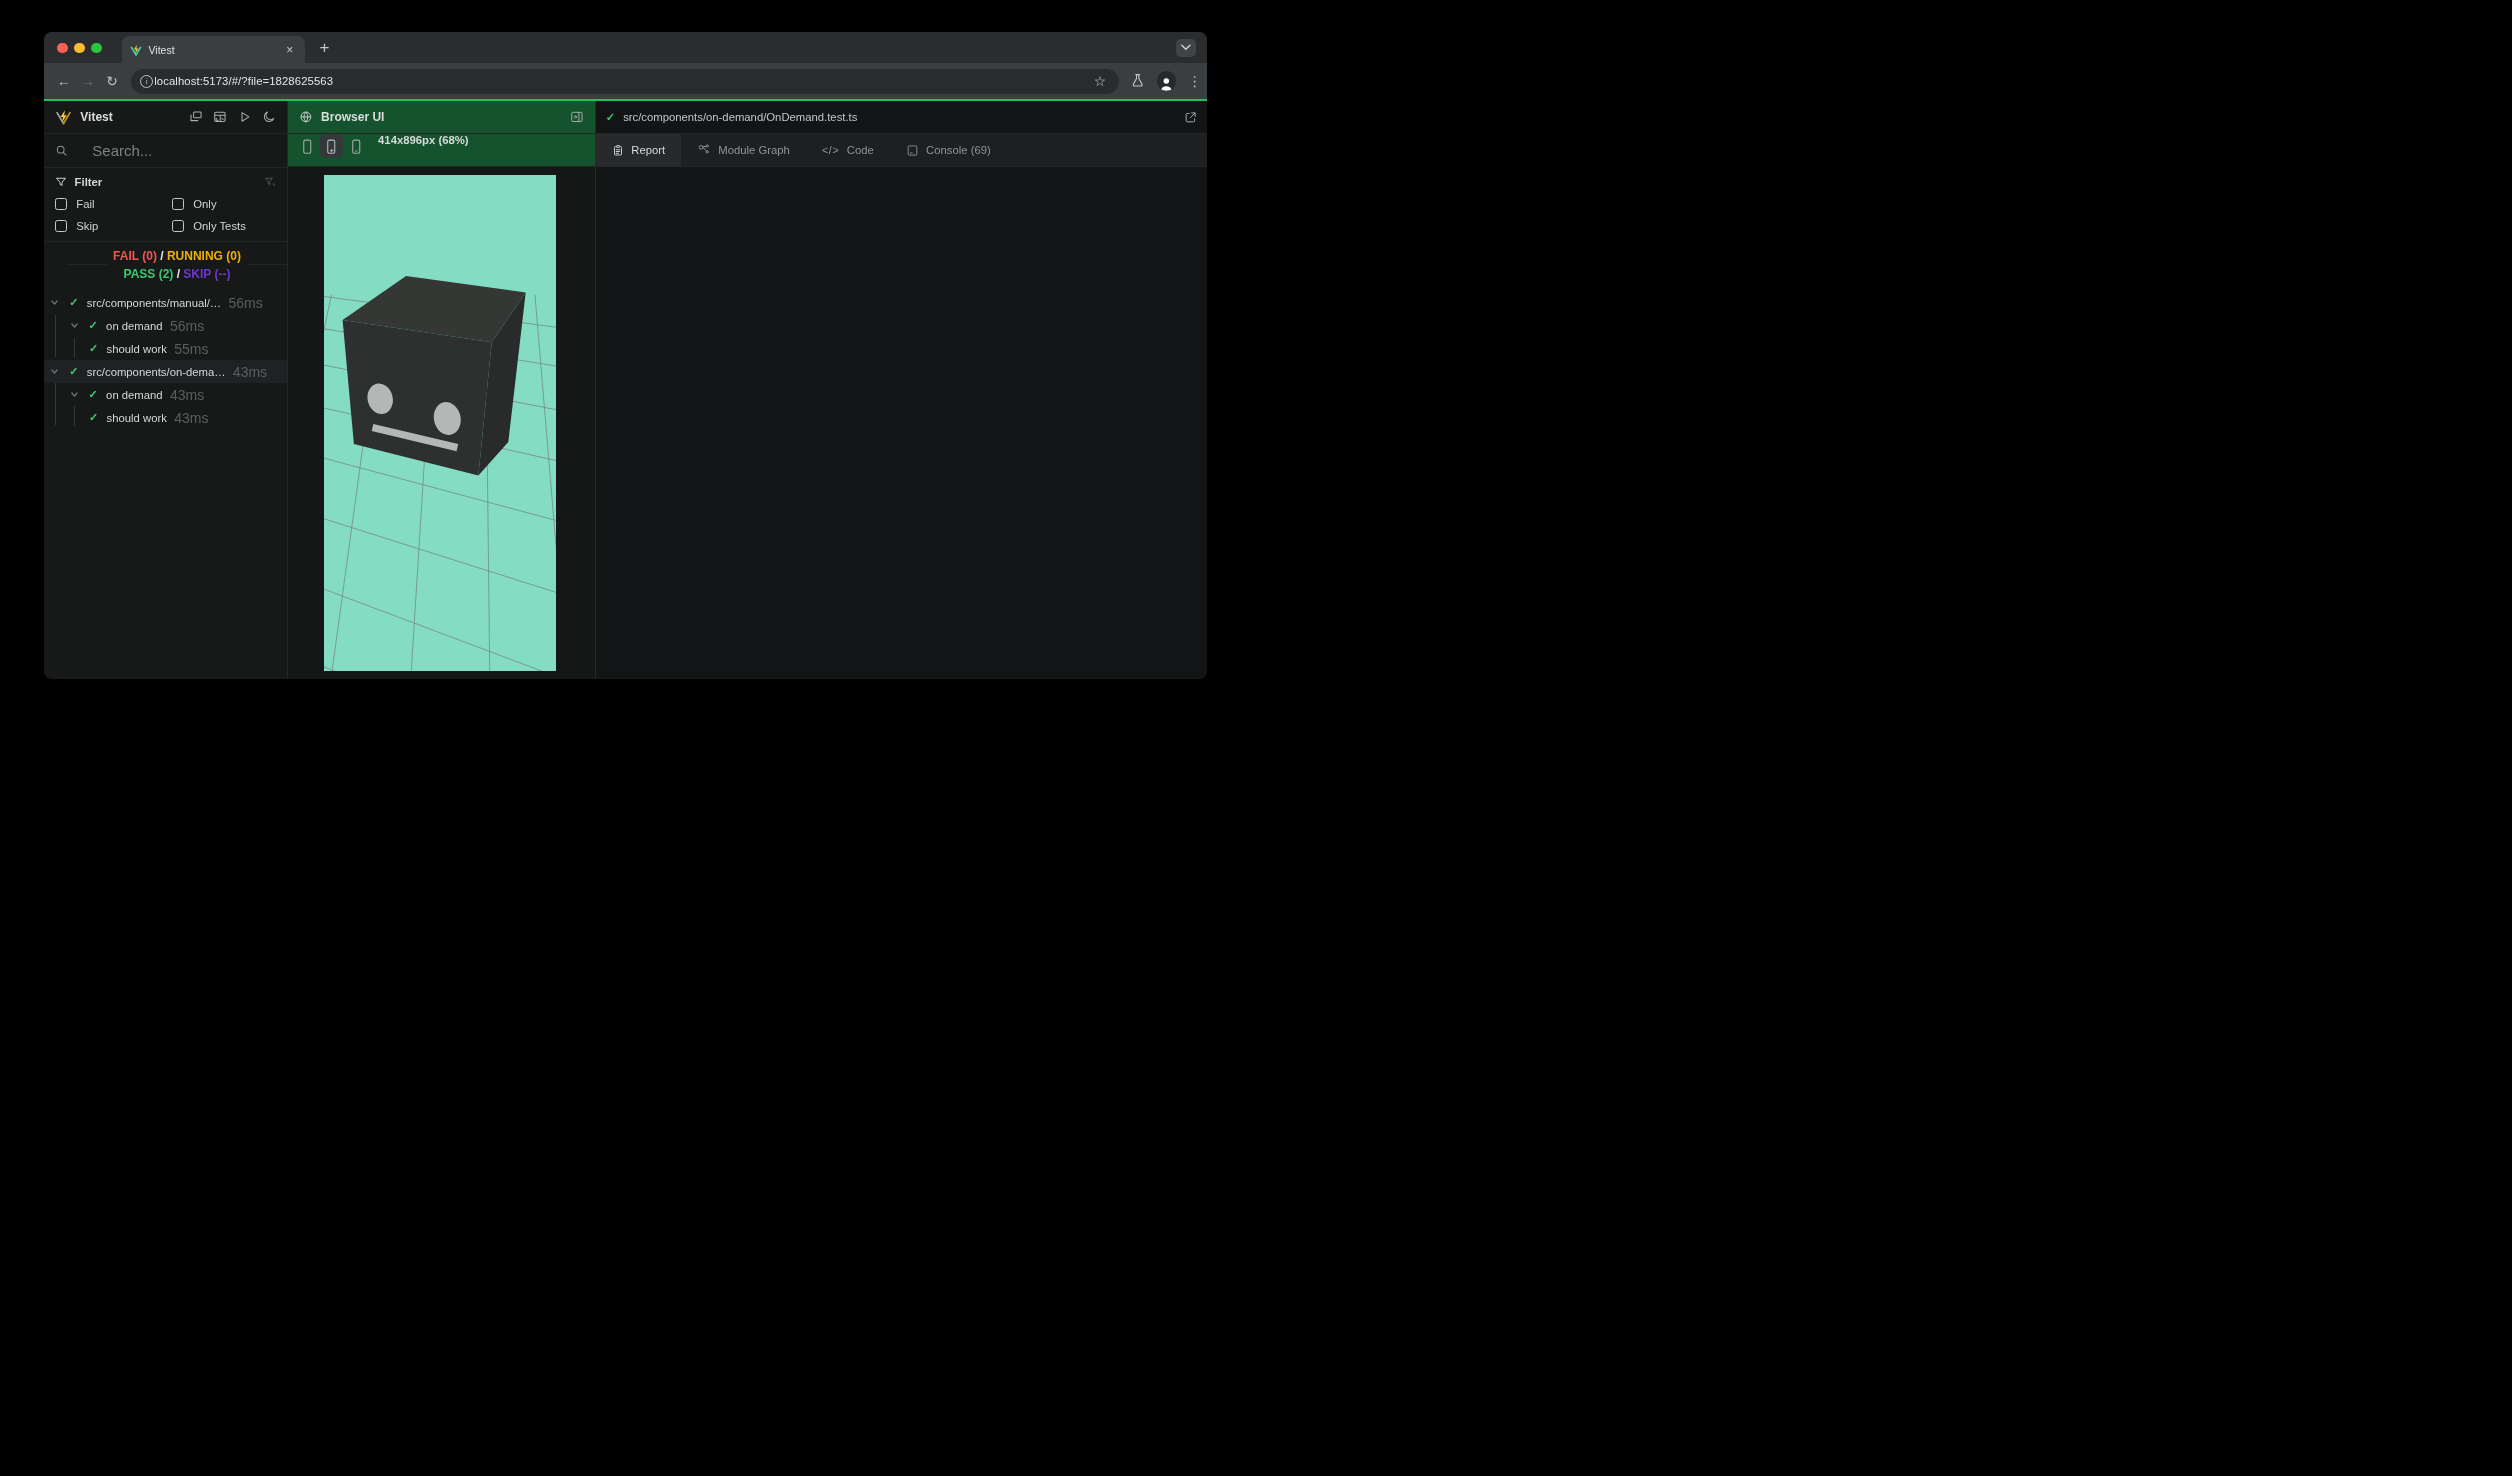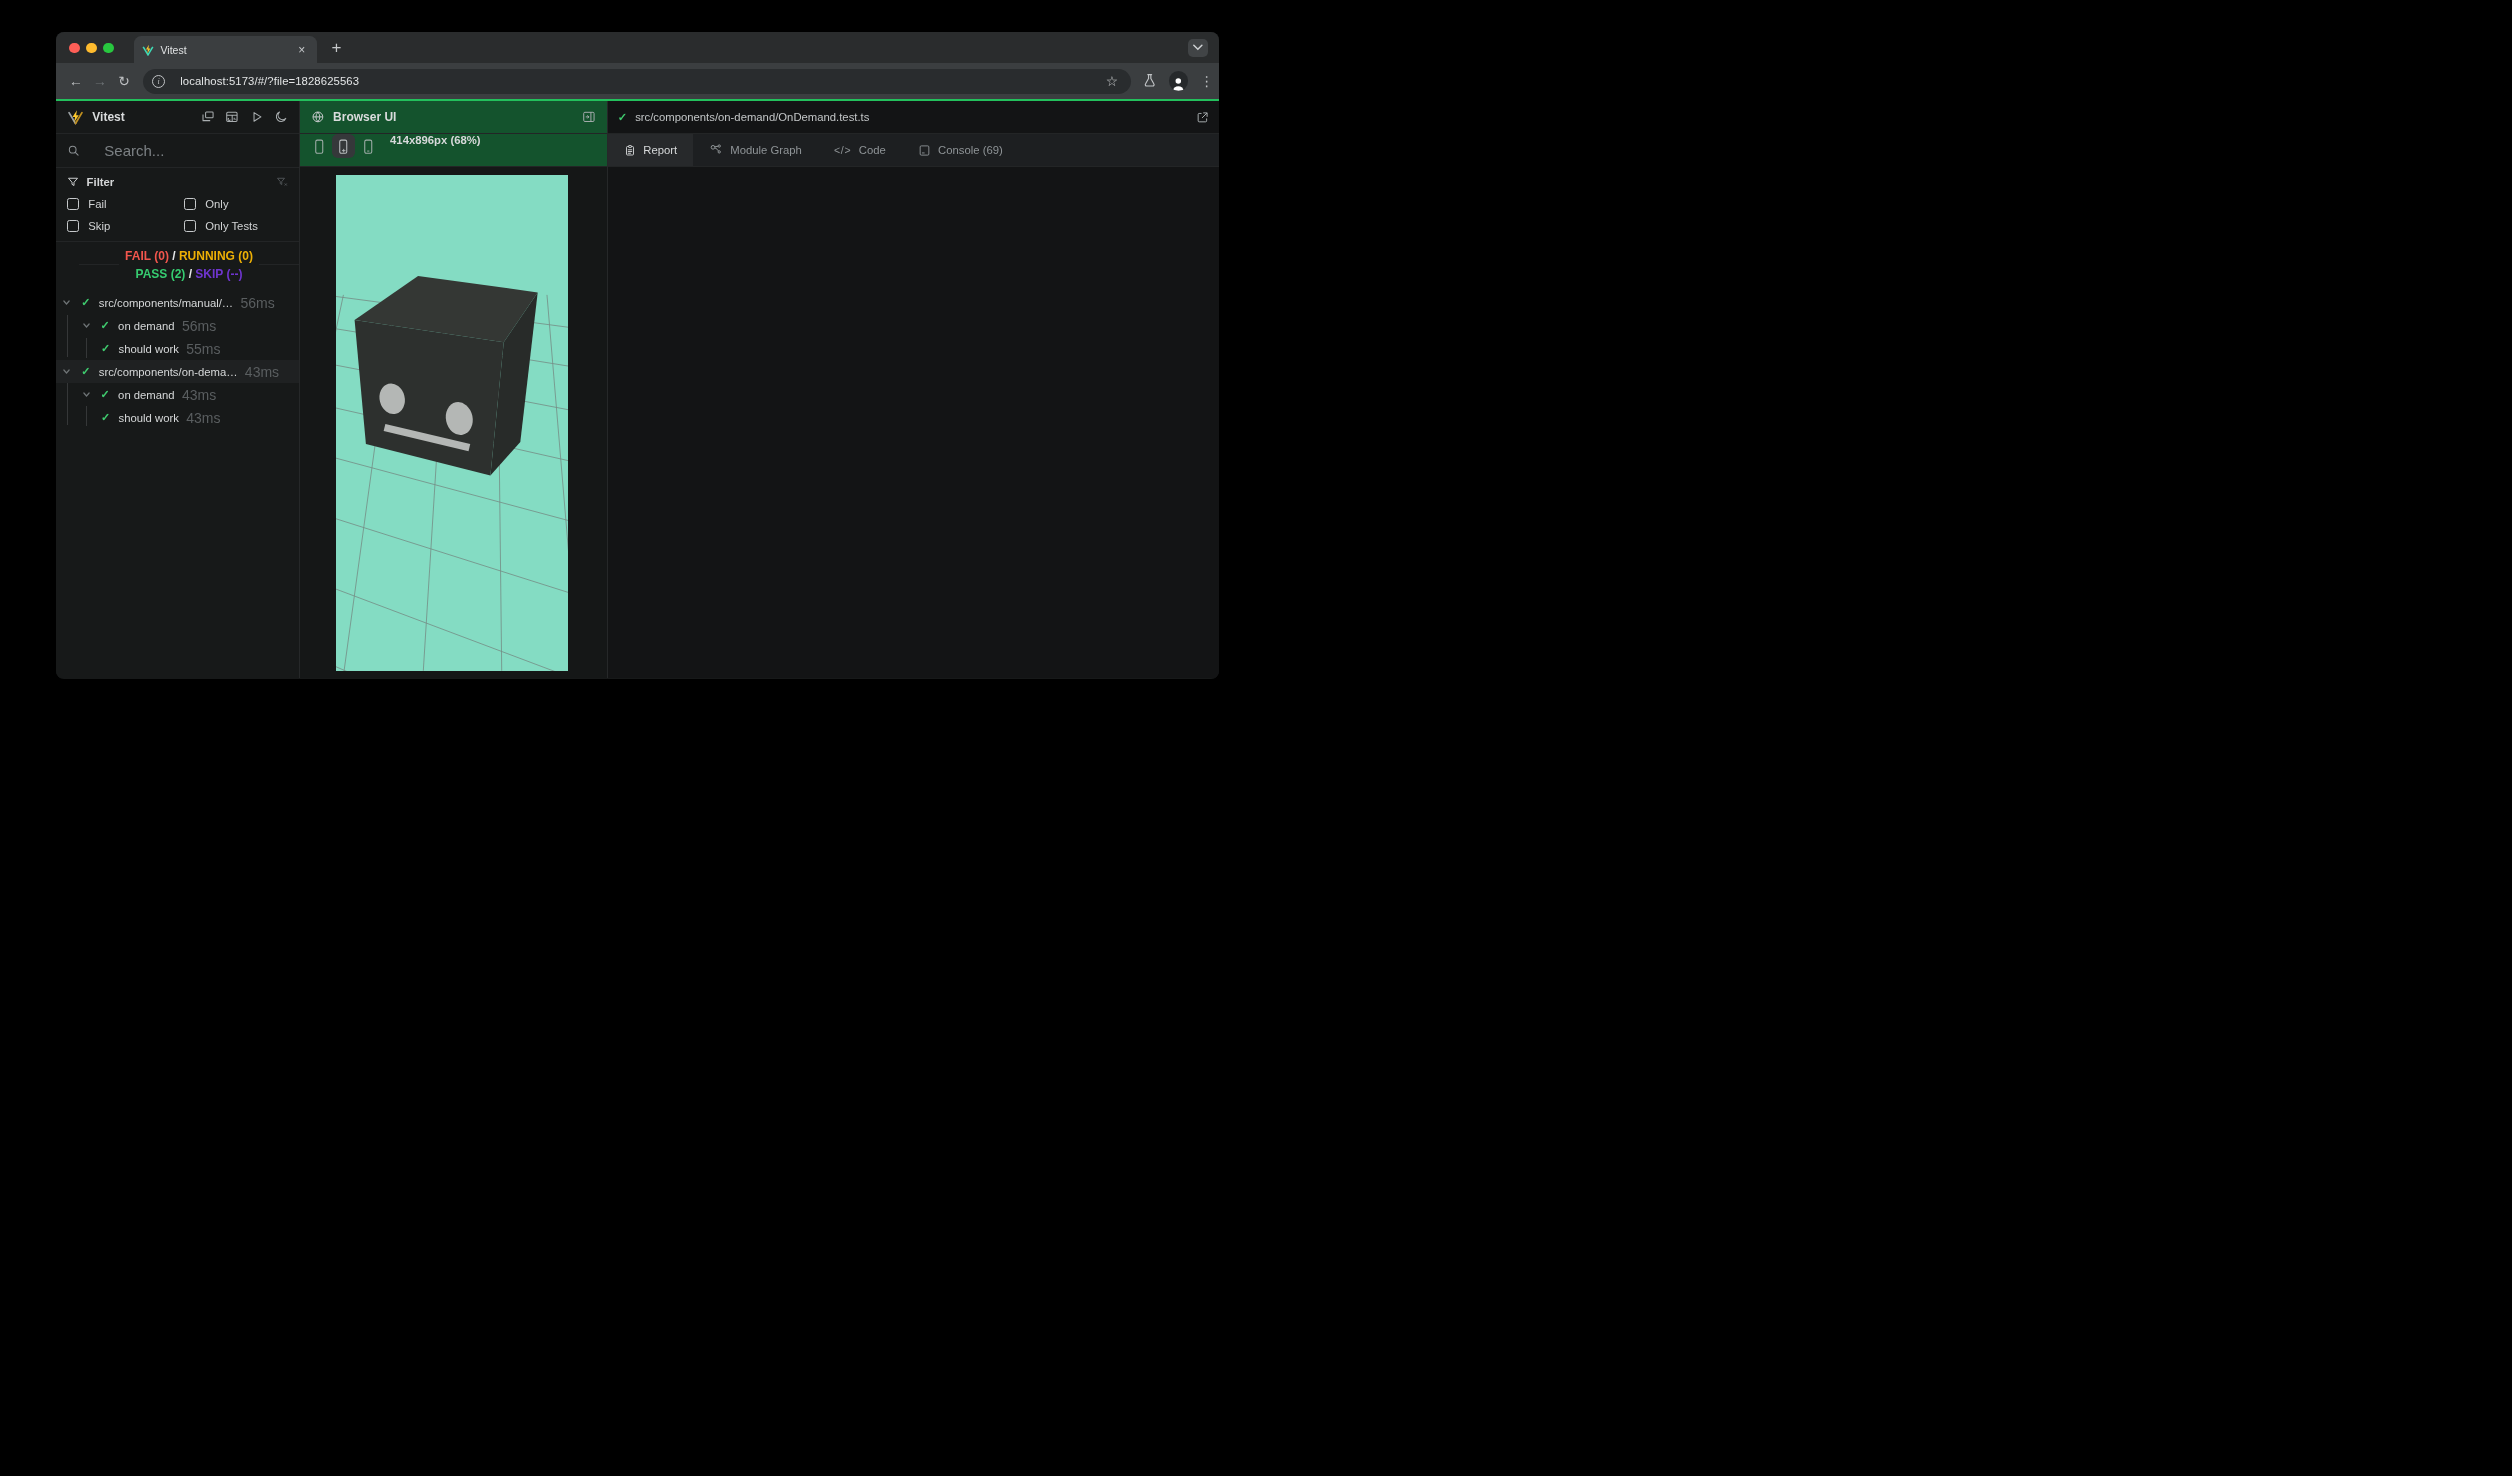--- a/index.html
+++ b/index.html
@@ -1,20 +1,20 @@
 <!DOCTYPE html>
 <html style="font-size:13px"><head>
 <meta charset="utf-8">
 <style>
   * { margin:0; padding:0; box-sizing:border-box; }
   html,body { width:1256px; height:738px; background:#000; font-family:"Liberation Sans", sans-serif; overflow:hidden; }
   svg { display:block; }
 
   .window {
-    position:absolute; left:56px; top:32px; width:1163px; height:647px;
+    position:absolute; left:44px; top:32px; width:1163px; height:647px;
     border-radius:8px; overflow:hidden; background:#171919;
     box-shadow:0 14.6px 49px rgba(0,0,0,.65);
   }
 
   
   .tabstrip { height:31px; background:#2a2c2d; position:relative; }
   .lights { position:absolute; left:13px; top:10.5px; display:flex; gap:6.5px; }
   .light { width:10.5px; height:10.5px; border-radius:50%; }
   .light.r{background:#fe5f57}.light.y{background:#febb2e}.light.g{background:#28c73f}
   .tab { position:absolute; left:78px; top:4px; width:183px; height:27px; background:#3b3e40;
@@ -28,21 +28,21 @@
 
   .toolbar { height:36px; background:#3b3e40; display:flex; align-items:center; padding:0 8px; }
   .navbtn { width:24px; height:24px; display:flex; align-items:center; justify-content:center;
             font-size:13.8px; color:#c0c3c5; border-radius:50%; }
   .navbtn.dis { color:#6e7376; }
   .omnibox { flex:1; height:25px; margin-left:6.5px; background:#292c2e; border-radius:13px;
              display:flex; align-items:center; padding:0 9.7px; }
   .infoico { width:13px; height:13px; border:1.1px solid #c0c3c5; border-radius:50%;
              color:#c0c3c5; font-size:8px; font-style:italic; font-family:"Liberation Serif",serif;
              display:flex; align-items:center; justify-content:center; }
-  .url { margin-left:15px; font-size:11.3px; color:#e3e5e6; flex:1; letter-spacing:0.1px; }
+  .url { margin-left:1px; font-size:11.3px; color:#e3e5e6; flex:1; letter-spacing:0.1px; }
   .star { color:#c0c3c5; font-size:13.8px; margin-right:3.2px; }
   .chromeicons { display:flex; align-items:center; gap:11.3px; margin-left:11.3px; }
   .flask { color:#c0c3c5; }
   .avatar { width:19.4px; height:19.4px; border-radius:50%; background:#26292b;
             display:flex; align-items:flex-end; justify-content:center; overflow:hidden; }
   .dots { color:#c0c3c5; font-size:13.8px; width:11.3px; text-align:center; }
 
   .progress { height:2.4px; background:#23c05c; }
 
   

